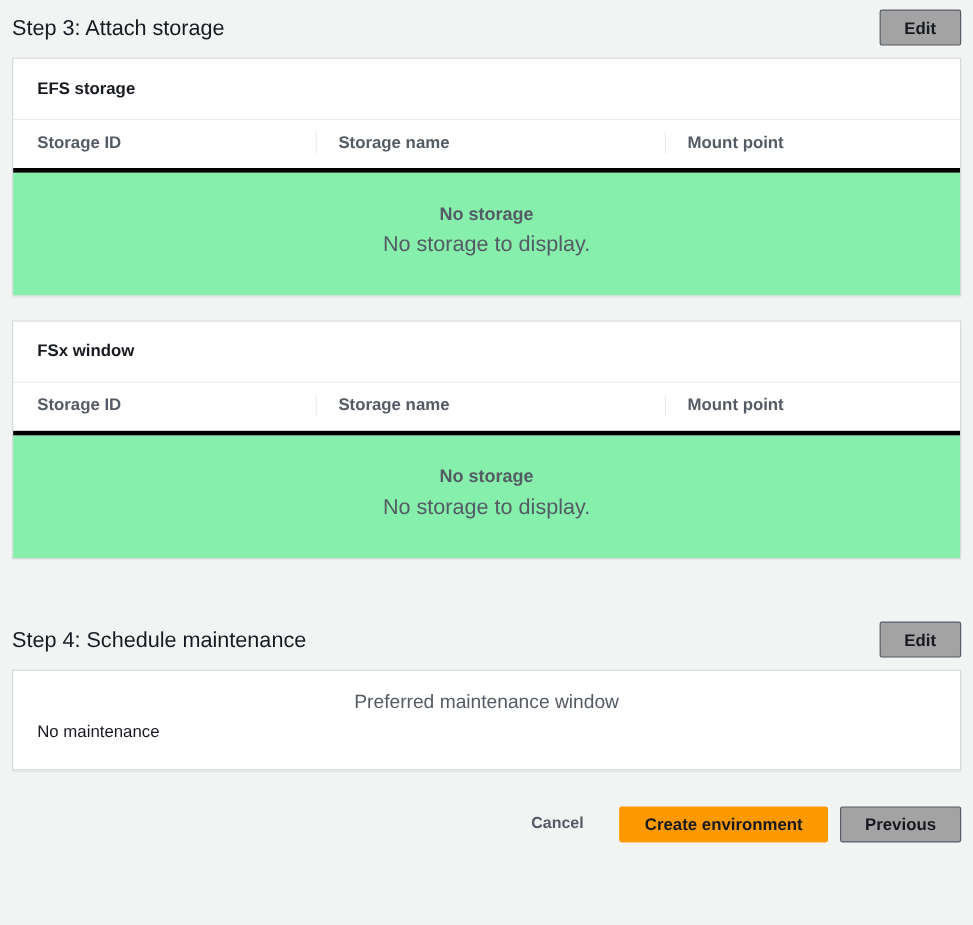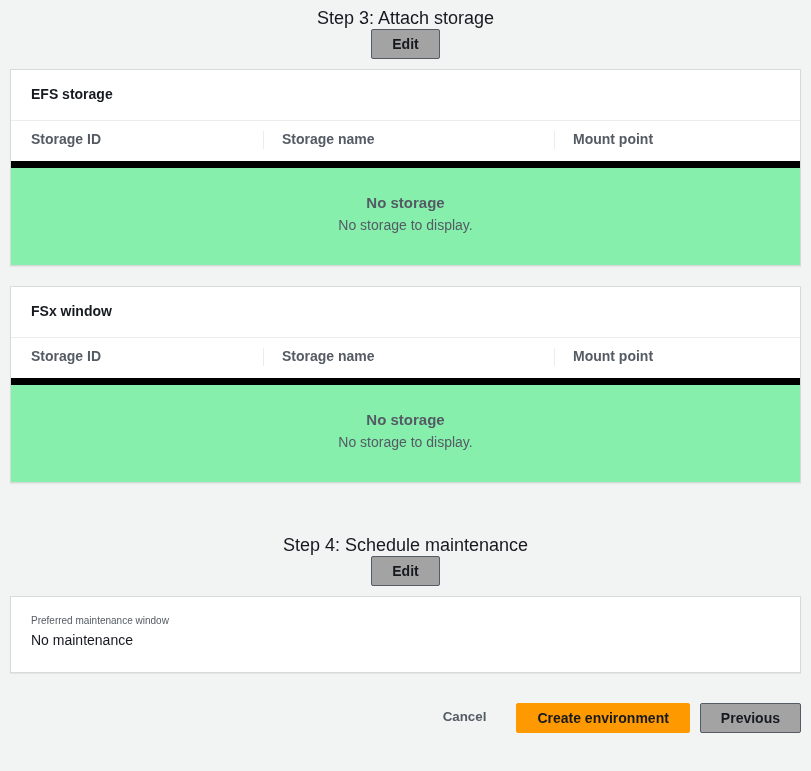--- a/index.html
+++ b/index.html
@@ -10,21 +10,20 @@
       font-size: 14px;
       width: 811px;
       height: 771px;
       padding: 0;
     }
     .section-header {
       display: flex;
       justify-content: space-between;
       align-items: center;
       padding: 8px 10px 10px 10px;
-      flex-direction: column;
     }
     .section-title {
       font-size: 18px;
       font-weight: 400;
       color: #16191f;
     }
     .btn {
       font-family: inherit;
       font-size: 14px;
       font-weight: 700;
@@ -59,21 +58,21 @@
       border-bottom: 1px solid #eaeded;
     }
     .panel-title {
       font-size: 14px;
       font-weight: 700;
       color: #16191f;
     }
     .table-head {
       display: flex;
       padding: 10px 20px 12px 20px;
-      border-bottom: 7px solid #000000;
+      border-bottom: 4px solid #000000;
     }
     .table-col {
       font-size: 14px;
       font-weight: 700;
       color: #545b64;
     }
     .table-col.c1 { width: 240px; }
     .table-col.c2 { width: 280px; }
     .table-col.c3 { flex: 1; }
     .col-sep {
@@ -87,30 +86,31 @@
       padding: 26px 20px 32px 20px;
       background: #86efac;
     }
     .empty-title {
       font-size: 15px;
       font-weight: 700;
       color: #545b64;
       margin-bottom: 6px;
     }
     .empty-sub {
-      font-size: 14px;
+      font-size: 18px;
       color: #545b64;
     }
     .kv-block {
       padding: 18px 20px 24px 20px;
     }
     .kv-label {
-      font-size: 10px;
+      font-size: 16px;
       color: #545b64;
       margin-bottom: 6px;
+      text-align: center;
     }
     .kv-value {
       font-size: 14px;
       color: #16191f;
     }
     .footer-actions {
       display: flex;
       justify-content: flex-end;
       align-items: flex-start;
       gap: 10px;

